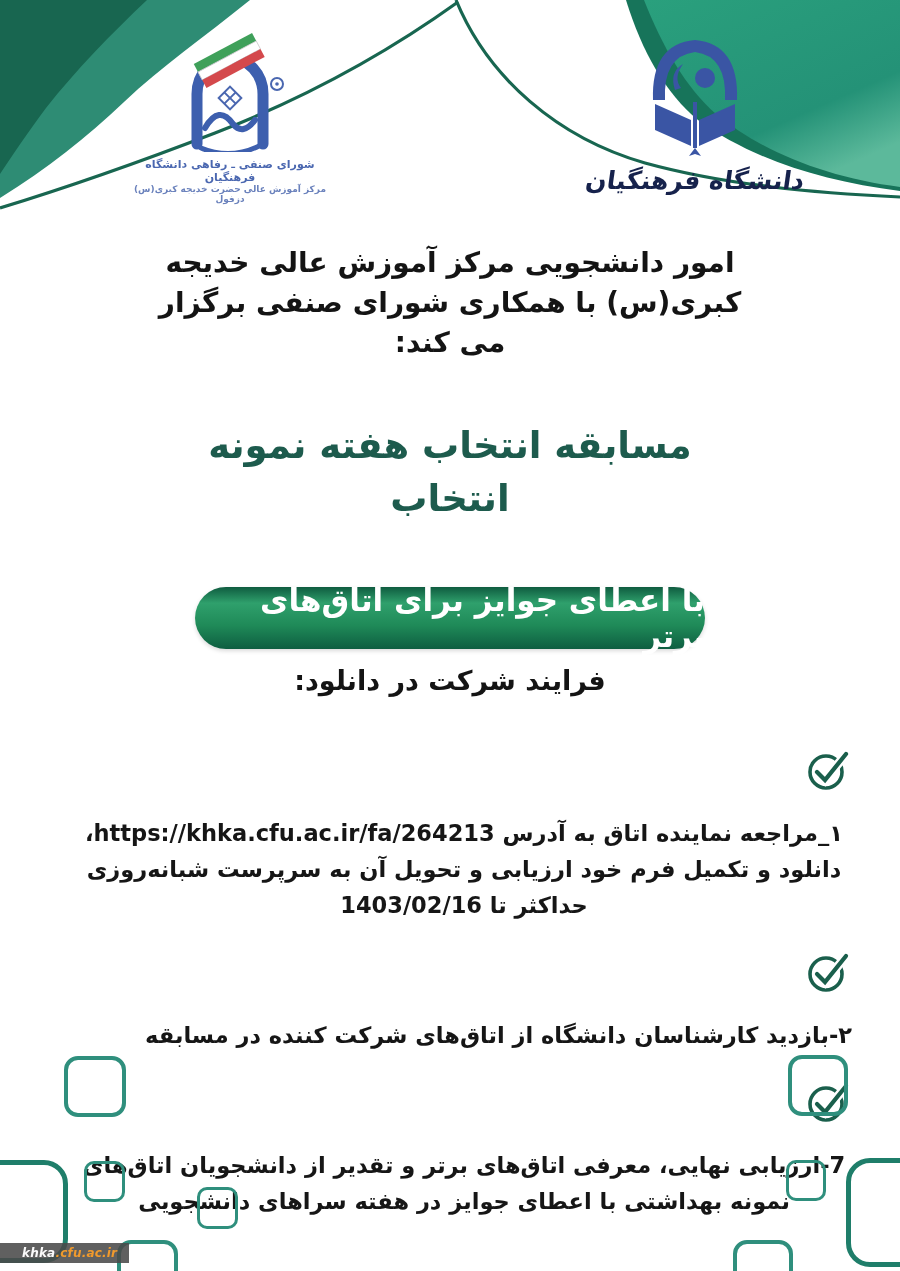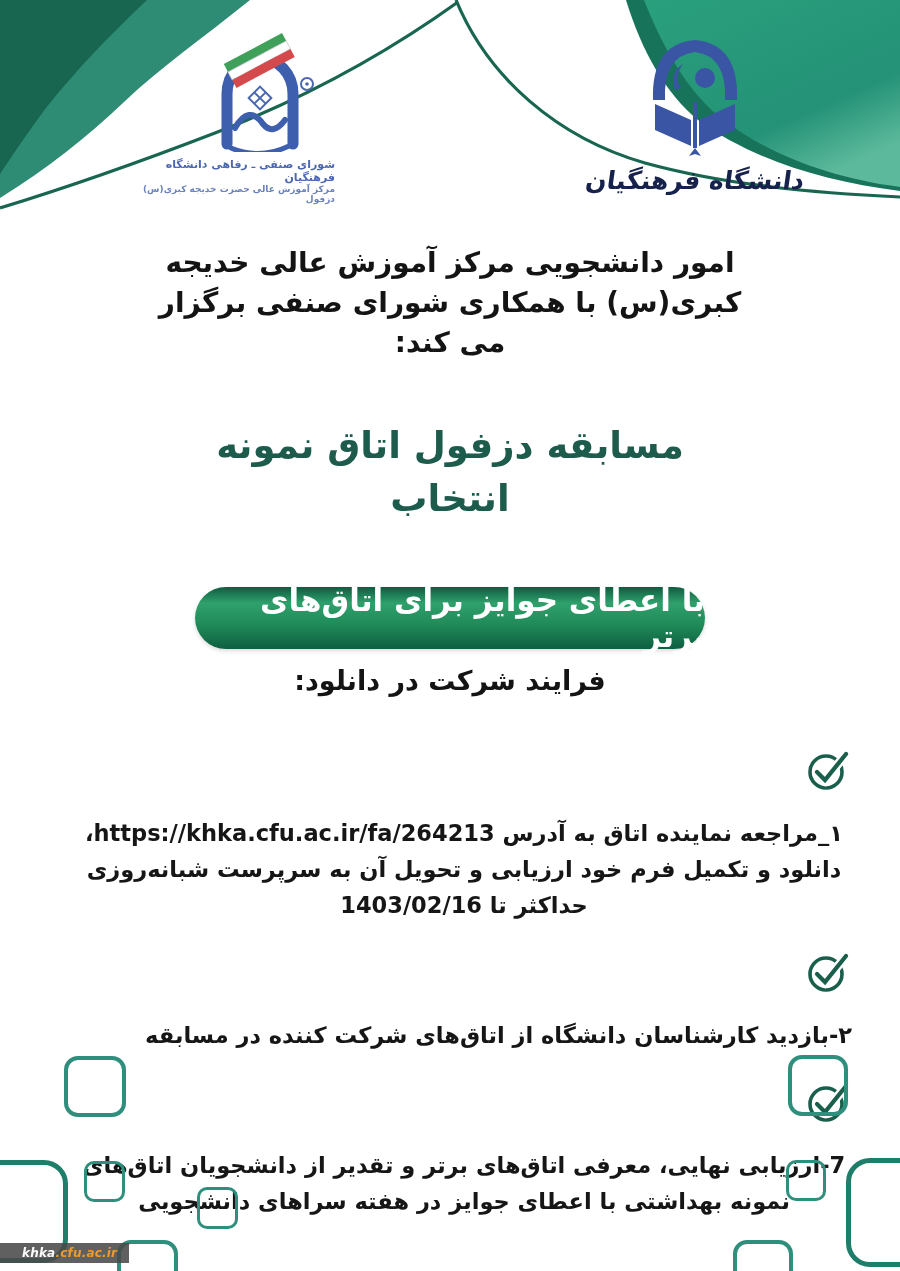--- a/index.html
+++ b/index.html
@@ -5,21 +5,21 @@
   html,body{margin:0;padding:0;}
   .page{
     position:relative; width:900px; height:1271px; overflow:hidden;
     background:#ffffff; font-family:"DejaVu Sans", sans-serif;
   }
   
   .corner{position:absolute; pointer-events:none;}
   .corner-tl{left:0; top:0;}
   .corner-tr{right:0; top:0;}
   
-  .logo-left{position:absolute; left:125px; top:32px; width:210px; text-align:right;}
+  .logo-left{position:absolute; left:125px; top:32px; width:210px; text-align:center;}
   .logo-right{position:absolute; left:585px; top:26px; width:220px; text-align:center;}
   .logo-caption1{direction:rtl; color:#4a67b0; font-size:11px; font-weight:bold; margin-top:2px;}
   .logo-caption2{direction:rtl; color:#5a74b5; font-size:9px; font-weight:bold; margin-top:0; opacity:.9;}
   .uni-wordmark{direction:rtl; color:#16224c; font-size:25px; font-weight:bold;
     transform:skewX(-8deg); margin-top:2px; letter-spacing:-1px;}
   
   .intro{
     position:absolute; top:243px; left:150px; width:600px; direction:rtl; text-align:center;
     font-size:28px; line-height:1.42; font-weight:bold; color:#141414;
   }
@@ -124,21 +124,21 @@
       <path d="M104,78 L68,94 L68,120 L104,104 Z" fill="#3a55a4"></path>
       <rect x="62" y="76" width="4" height="46" fill="#3a55a4"></rect>
       <path d="M64,122 L58,130 L64,128 L70,130 Z" fill="#3a55a4"></path>
     </svg>
     <div class="uni-wordmark">دانشگاه فرهنگیان</div>
   </div>
 
   <div class="intro">امور دانشجویی مرکز آموزش عالی خدیجه کبری(س) با همکاری شورای صنفی برگزار می کند:</div>
 
   <div class="title">
-    <div>مسابقه دزفول اتاق نمونه</div>
+    <div>مسابقه انتخاب هفته نمونه</div>
     <div>انتخاب</div>
   </div>
 
   <div class="pill">
     <span>با اعطای جوایز برای اتاق‌های برتر</span>
   </div>
 
   <div class="process-heading">فرایند شرکت در دانلود:</div>
 
   <div class="items">

